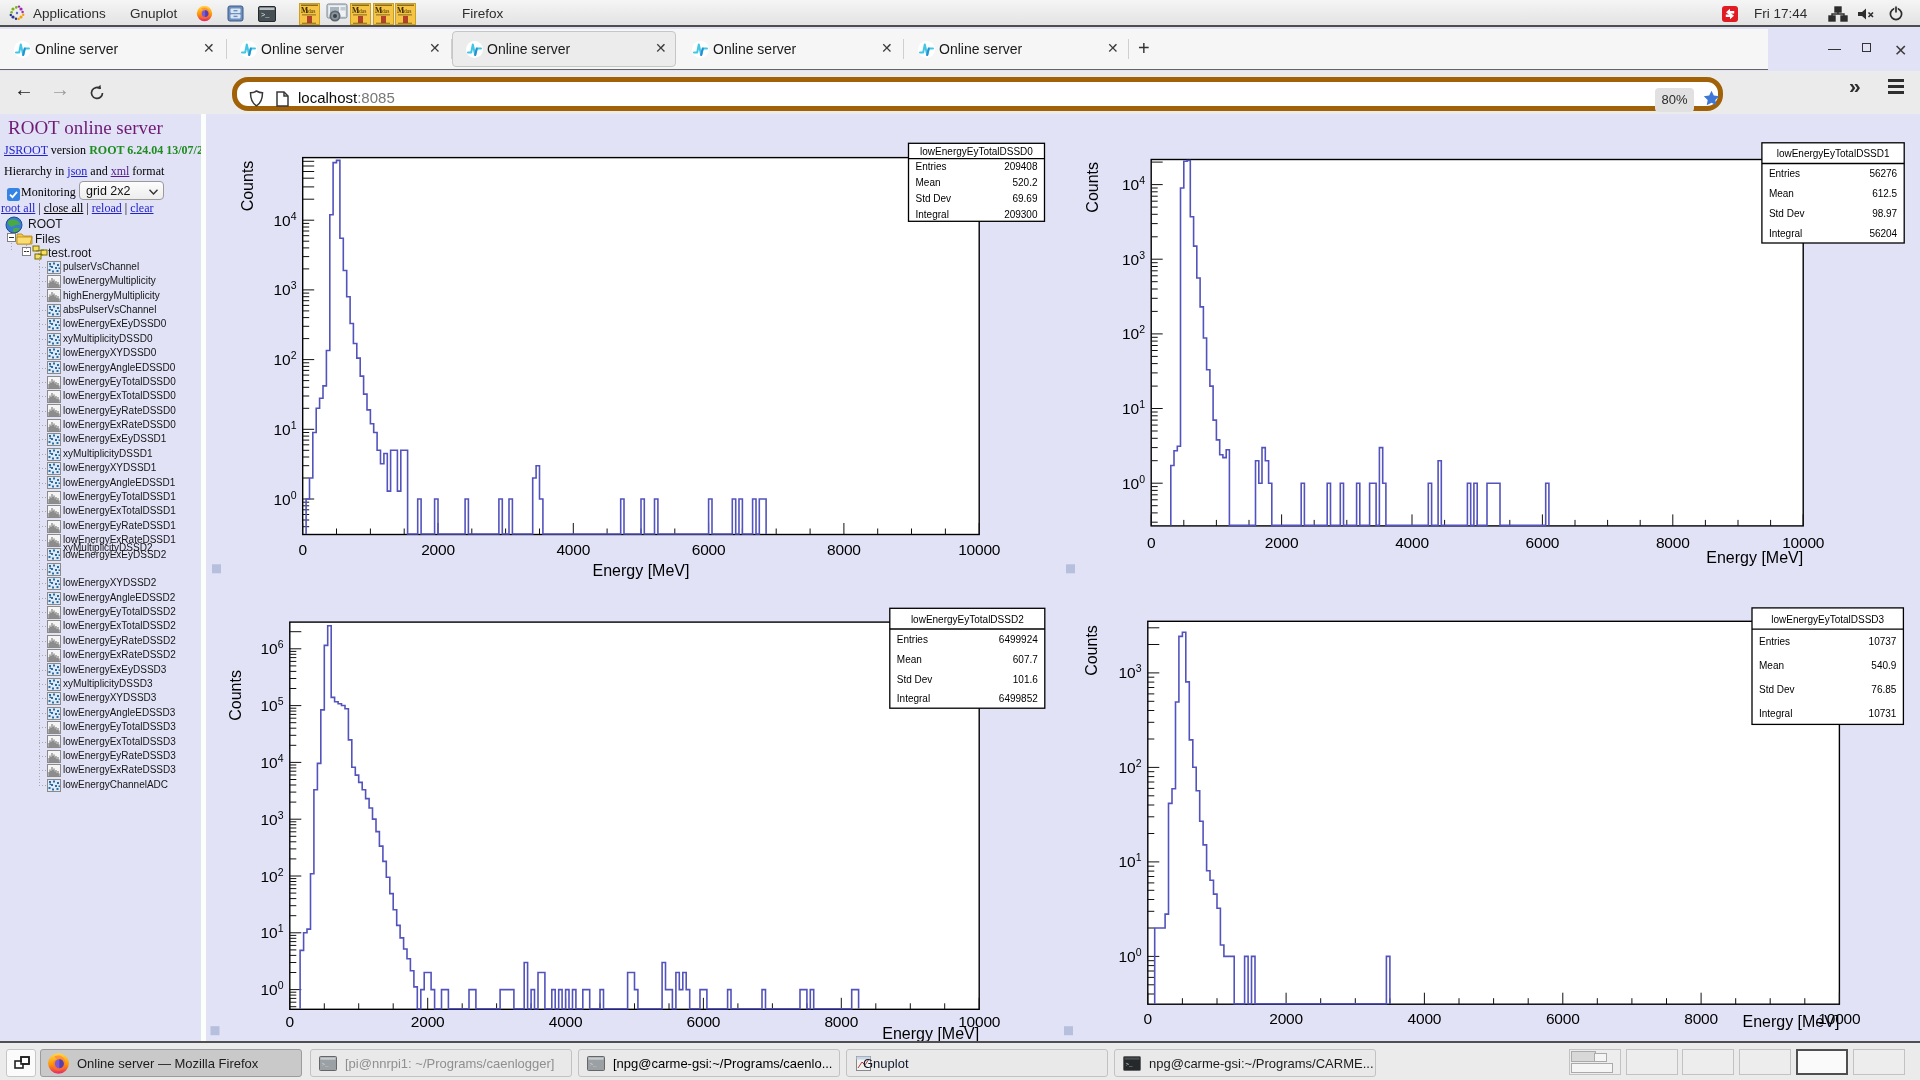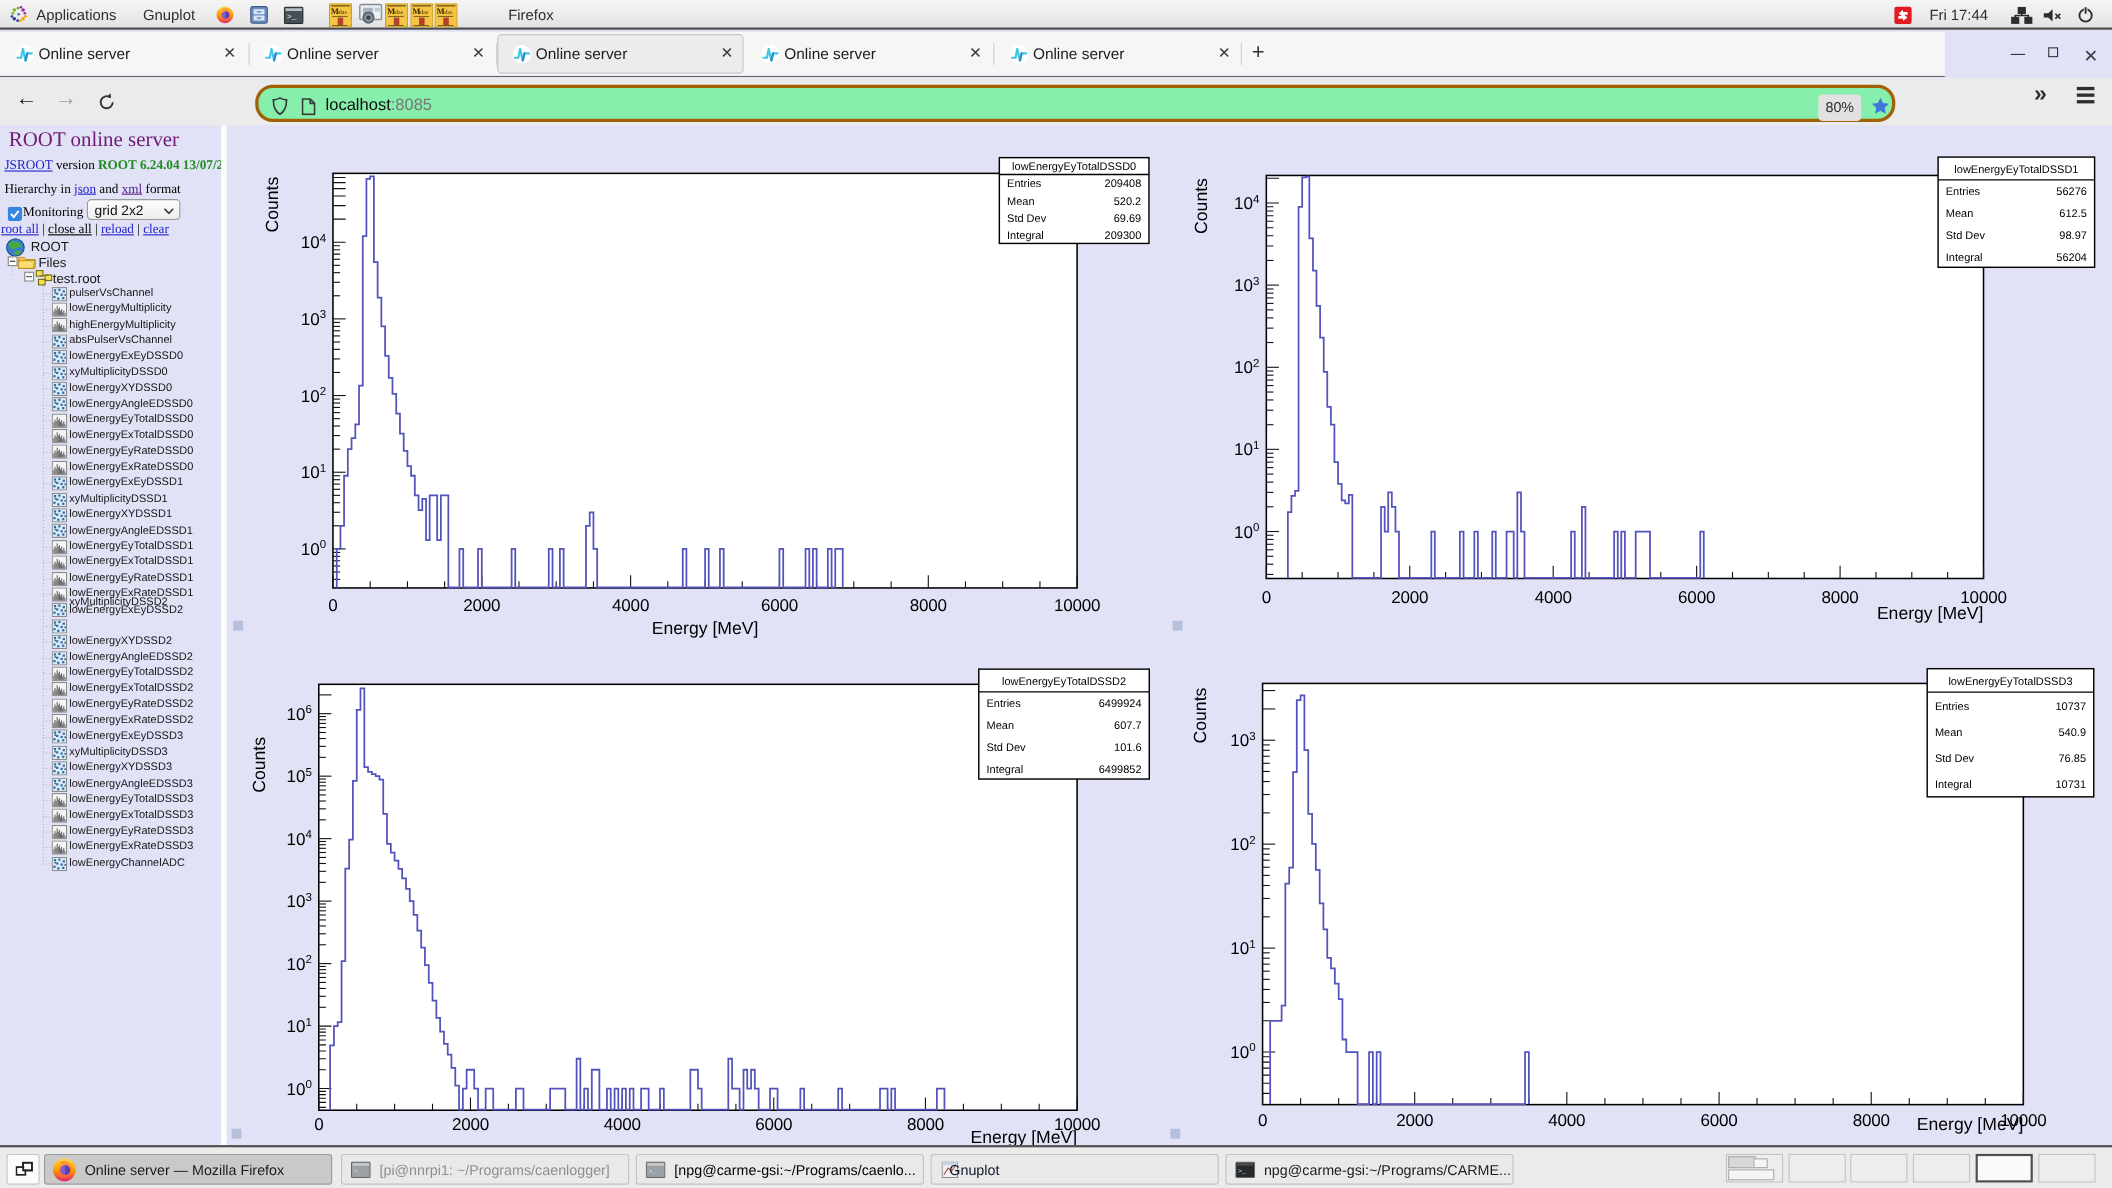--- a/index.html
+++ b/index.html
@@ -3,21 +3,21 @@
 *{margin:0;padding:0;box-sizing:border-box}
 html,body{width:1920px;height:1080px;overflow:hidden;background:#e1e2f6;font-family:"Liberation Sans",sans-serif}
 #topbar{position:absolute;left:0;top:0;width:1920px;height:27px;background:linear-gradient(#f5f5f5,#e3e3e3);border-bottom:2px solid #4d4d4d;color:#2d2d2d;font-size:13.5px}
 #topbar .t{position:absolute;top:5px}
 #tabbar{position:absolute;left:0;top:29px;width:1768px;height:41px;background:#f6f6f6;border-bottom:1px solid #656565}
 .tabsep{position:absolute;top:10px;height:20px;width:1px;background:#cfcfcf}
 #activetab{position:absolute;left:452px;top:2px;width:224px;height:36px;background:#ececec;border:1px solid #c6c6c6;border-radius:4px}
 .tabtitle{position:absolute;top:12px;font-size:14px;color:#1b1b1b;white-space:nowrap}
 .tabx{position:absolute;top:11px;font-size:14px;color:#3c3c3c}
 #navbar{position:absolute;left:0;top:71px;width:1920px;height:43px;background:#ebebec}
-#urlfield{position:absolute;left:232px;top:6px;width:1491px;height:34px;background:#86efac;border:3px solid #a16207;border-radius:16px}
+#urlfield{position:absolute;left:232px;top:6px;width:1491px;height:34px;background:#ffffff;border:5px solid #a16207;border-radius:16px}
 #page{position:absolute;left:0;top:114px;width:1920px;height:928px;background:#e1e2f6}
 #sidebar{position:absolute;left:0;top:0;width:201px;height:928px;background:#e1e2f6;overflow:hidden}
 #vsep{position:absolute;left:201px;top:0;width:5px;height:928px;background:#fbfefb}
 .serif{font-family:"Liberation Serif",serif}
 a{text-decoration:underline}
 .vdot{position:absolute;width:1px;background-image:linear-gradient(#a8a8a8 1px,transparent 1px);background-size:1px 3px}
 .hdot{position:absolute;height:1px;background-image:linear-gradient(90deg,#a8a8a8 1px,transparent 1px);background-size:3px 1px}
 .tname{position:absolute;font-size:10px;color:#151515;white-space:nowrap;line-height:1.2}
 #taskbar{position:absolute;left:0;top:1041px;width:1920px;height:39px;background:#ebebeb;border-top:2.5px solid #4f4f4f}
 .tbtn{position:absolute;top:6px;height:28px;border-radius:3px;font-size:13px;white-space:nowrap;overflow:hidden}

